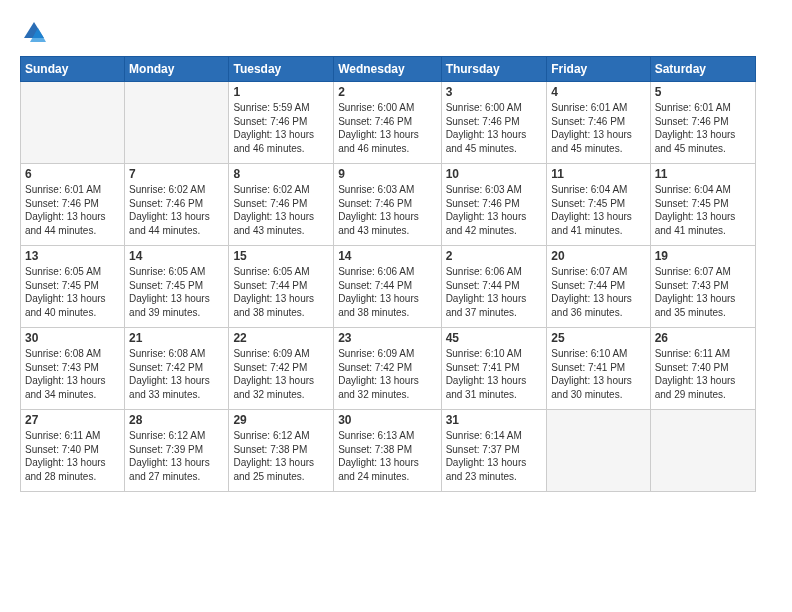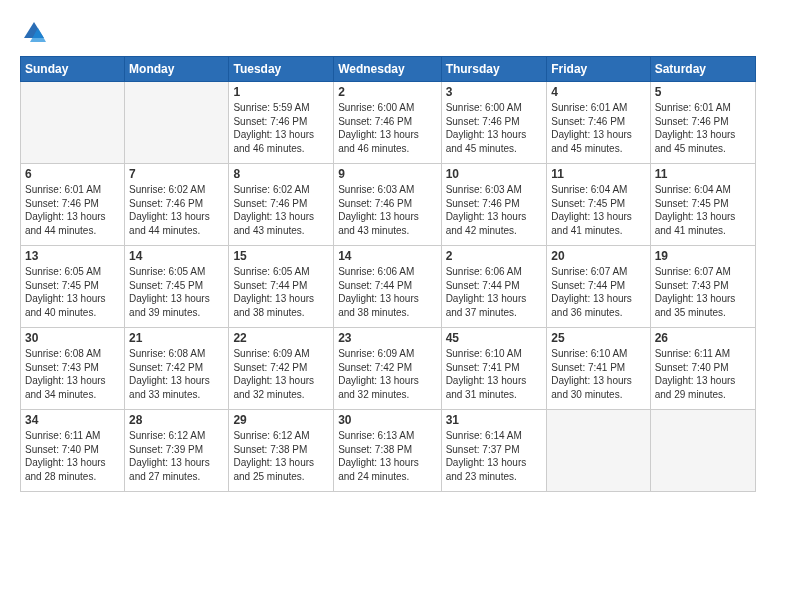--- a/index.html
+++ b/index.html
@@ -299,21 +299,21 @@
           </td>
           <td>
             <span class="day-number">26</span>
             <div class="day-info">Sunrise: 6:11 AM
 Sunset: 7:40 PM
 Daylight: 13 hours and 29 minutes.</div>
           </td>
         </tr>
         <tr>
           <td>
-            <span class="day-number">34</span>
+            <span class="day-number">27</span>
             <div class="day-info">Sunrise: 6:11 AM
 Sunset: 7:40 PM
 Daylight: 13 hours and 28 minutes.</div>
           </td>
           <td>
             <span class="day-number">28</span>
             <div class="day-info">Sunrise: 6:12 AM
 Sunset: 7:39 PM
 Daylight: 13 hours and 27 minutes.</div>
           </td>

